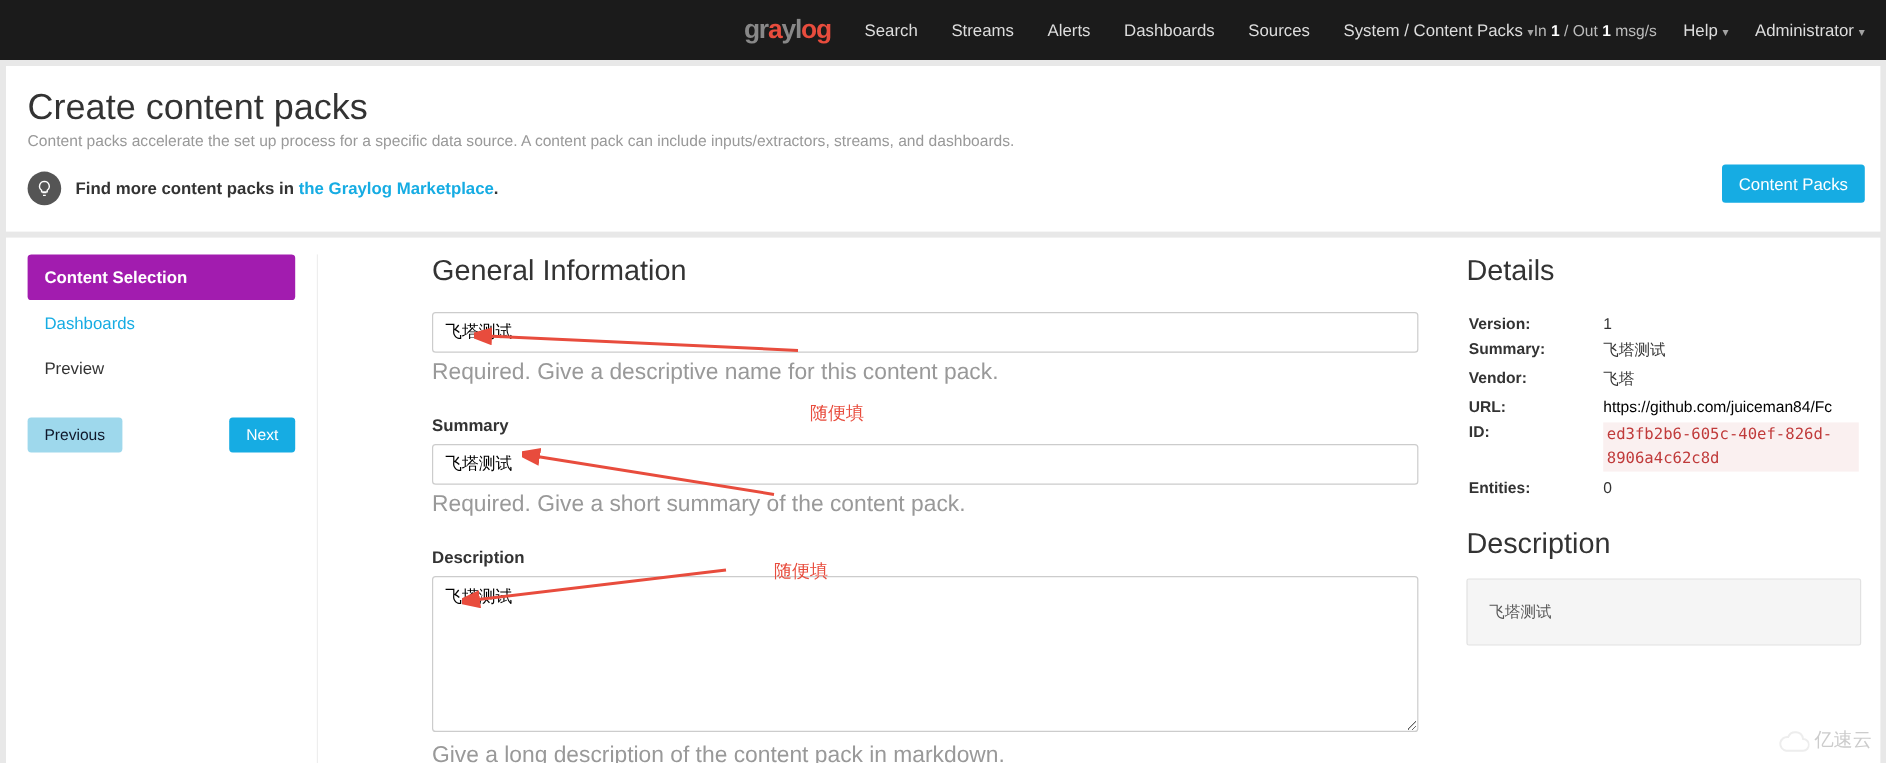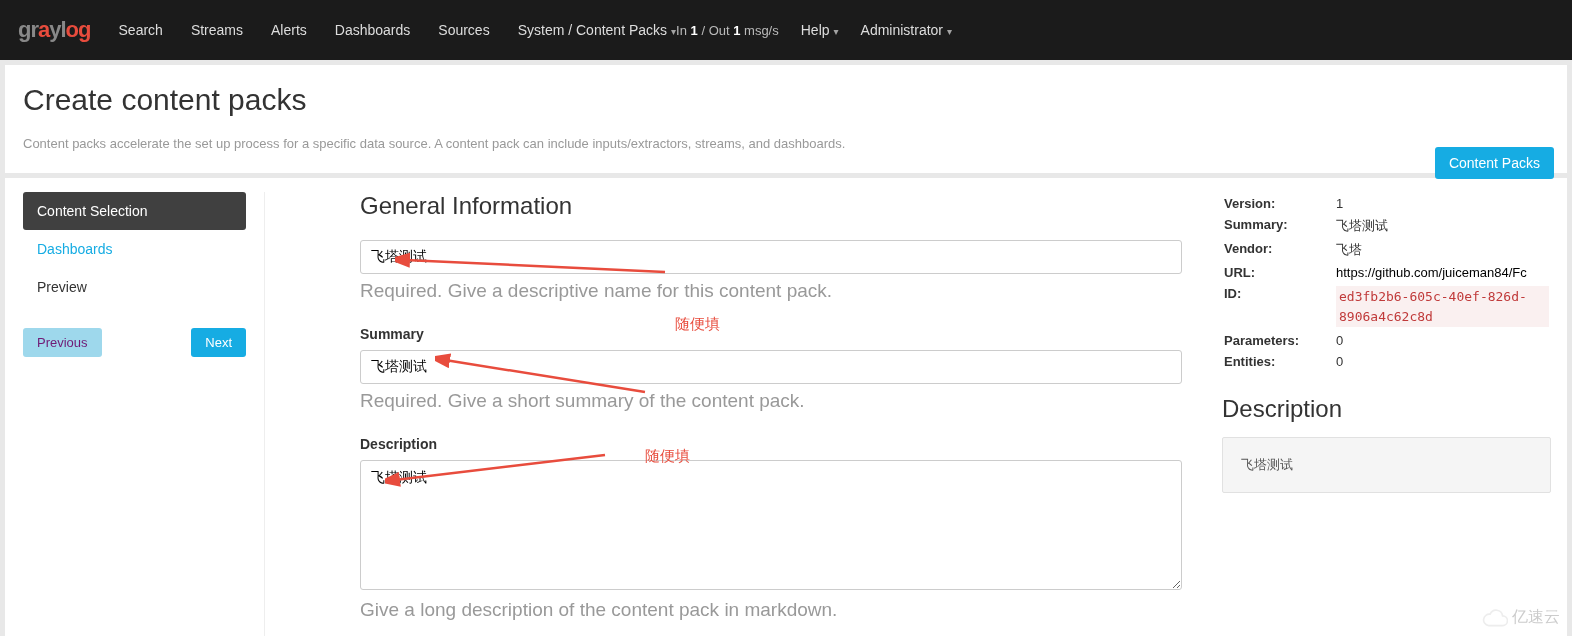--- a/index.html
+++ b/index.html
@@ -1,46 +1,46 @@
 <!DOCTYPE html>
 <html><head>
 <meta charset="utf-8">
 <style>
 * { box-sizing: border-box; margin: 0; padding: 0; }
 body { font-family: "Helvetica Neue", Arial, sans-serif; background: #e8e8e8; color: #333; font-size: 14px; }
 
-.navbar { background: #1b1b1b; height: 60px; display: flex; align-items: center; padding: 0 18px; color: #ddd; justify-content: flex-start; }
+.navbar { background: #1b1b1b; height: 50px; display: flex; align-items: center; padding: 0 18px; color: #ddd; justify-content: flex-end; }
 .nav-left { display: flex; align-items: center; gap: 28px; }
 .nav-right { display: flex; align-items: center; gap: 22px; font-size: 13px; color: #bbb; }
 .nav-item { color: #ddd; cursor: pointer; font-size: 14px; }
 .nav-item.drop::after { content: "▾"; font-size: 10px; margin-left: 4px; opacity: .7; }
 .logo { font-size: 22px; font-weight: 700; color: #888; letter-spacing: -1px; }
 .logo .accent { color: #e84c3d; }
 .logo .o { color: #e84c3d; position: relative; }
 .iostats b { color: #fff; }
 
 .page-header { background: #fff; margin: 5px; padding: 18px 18px 22px; }
 .page-title { font-size: 30px; font-weight: 400; color: #333; }
-.page-desc { color: #999; font-size: 13px; margin-top: 19px; }
+.page-desc { color: #999; font-size: 13px; margin-top: 3px; }
 .hint-row { display: flex; align-items: center; margin-top: 18px; gap: 12px; }
 .hint-icon { width: 28px; height: 28px; border-radius: 50%; background: #555; color: #fff; display: flex; align-items: center; justify-content: center; font-size: 14px; }
 .hint-text { font-weight: 700; color: #333; font-size: 14px; }
 .hint-text a { color: #16ace3; text-decoration: none; }
 .btn-cp { position: absolute; right: 18px; top: 82px; background: #16ace3; color: #fff; padding: 8px 14px; border-radius: 3px; border: none; font-size: 14px; }
 .header-wrap { position: relative; }
 
 .main { display: flex; background: #fff; margin: 5px; padding: 14px 0; }
 .sidebar { width: 260px; padding: 0 18px; border-right: 1px solid #eee; }
 .sidelist { list-style: none; }
 .sidelist li { padding: 11px 14px; border-radius: 3px; cursor: pointer; font-size: 14px; }
-.sidelist li.active { background: #404040; color: #fff; }
+.sidelist li.active { background: #a21caf; color: #fff; font-weight: bold; }
 .sidelist li.plain { color: #16ace3; }
 .btn-row { margin-top: 22px; display: flex; justify-content: space-between; }
 .btn { padding: 7px 14px; border-radius: 3px; border: none; font-size: 13px; }
-.btn-prev { background: #9ed8ec; color: #701a75; }
+.btn-prev { background: #9ed8ec; color: #0f172a; }
 .btn-next { background: #16ace3; color: #fff; }
 
 .center { flex: 1; padding: 0 40px 0 95px; max-width: 960px; }
 .section-h { font-size: 24px; font-weight: 400; color: #333; margin-bottom: 20px; }
 .form-group { margin-bottom: 24px; }
 .flabel { font-weight: 700; font-size: 14px; margin-bottom: 8px; display: block; }
 .finput { width: 100%; padding: 8px 10px; border: 1px solid #ccc; border-radius: 3px; font-size: 14px; }
 .ftext { width: 100%; padding: 8px 10px; border: 1px solid #ccc; border-radius: 3px; font-size: 14px; height: 130px; resize: both; font-family: inherit; }
 .fhelp { color: #999; font-size: 19px; margin-top: 6px; }
 
@@ -77,20 +77,30 @@
     <div class="iostats"><span>In </span><b>1</b><span> / Out </span><b>1</b><span> msg/s</span></div>
     <div class="nav-item drop">Help</div>
     <div class="nav-item drop">Administrator</div>
   </div>
 </div>
 
 <div class="header-wrap">
   <div class="page-header">
     <h1 class="page-title">Create content packs</h1>
     <p class="page-desc">Content packs accelerate the set up process for a specific data source. A content pack can include inputs/extractors, streams, and dashboards.</p>
+    <div class="hint-row">
+      <div class="hint-icon">
+        <svg width="14" height="14" viewBox="0 0 24 24" fill="none" stroke="#fff" stroke-width="2">
+            <path d="M9 18h6M10 22h4M12 2a7 7 0 0 0-4 12.7V17h8v-2.3A7 7 0 0 0 12 2z"></path>
+          </svg>
+      </div>
+      <div class="hint-text">
+        <span>Find more content packs in </span><a href="#">the Graylog Marketplace</a><span>.</span>
+      </div>
+    </div>
   </div>
   <button class="btn-cp">Content Packs</button>
 </div>
 
 <div class="main">
   <div class="sidebar">
     <ul class="sidelist">
       <li class="active">Content Selection</li>
       <li class="plain">Dashboards</li>
       <li>Preview</li>
@@ -145,20 +155,21 @@
         <defs>
           <marker id="ah3" markerWidth="10" markerHeight="10" refX="2" refY="3" orient="auto">
             <path d="M0,0 L0,6 L9,3 z" fill="#e84c3d"></path>
           </marker>
         </defs>
         <line x1="220" y1="5" x2="10" y2="30" stroke="#e84c3d" stroke-width="2.5" marker-end="url(#ah3)"></line>
       </svg>
   </div>
 
   <div class="details">
+    <h2 class="det-h">Details</h2>
     <table class="det-table">
       <tbody>
           <tr>
             <td>Version:</td>
             <td>1</td>
           </tr>
       <tr>
             <td>Summary:</td>
             <td>飞塔测试</td>
           </tr>
@@ -168,24 +179,20 @@
           </tr>
       <tr>
             <td>URL:</td>
             <td class="urlval"><a href="#">https://github.com/juiceman84/Fc</a></td>
           </tr>
       <tr>
             <td>ID:</td>
             <td><span class="monoid">ed3fb2b6-605c-40ef-826d-8906a4c62c8d</span></td>
           </tr>
       <tr>
-            <td>Parameters:</td>
-            <td>0</td>
-          </tr>
-      <tr>
             <td>Entities:</td>
             <td>0</td>
           </tr>
     </tbody>
       </table>
     <h2 class="desc-h">Description</h2>
     <div class="desc-box">飞塔测试</div>
   </div>
 </div>
 

